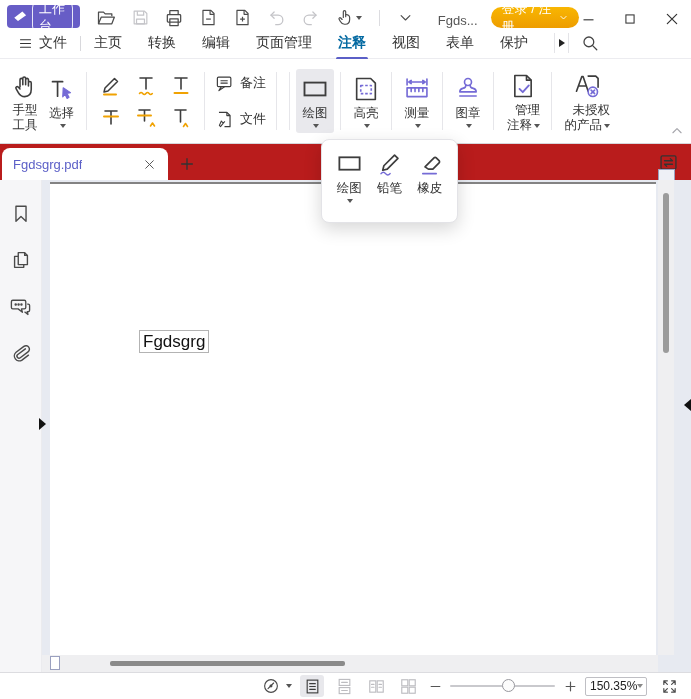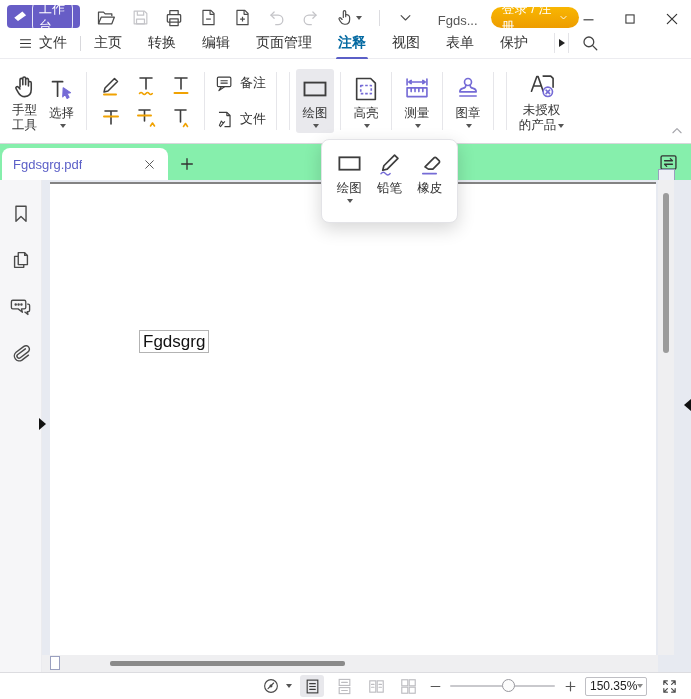--- a/index.html
+++ b/index.html
@@ -29,29 +29,29 @@
   .menu-item.active .underline{position:absolute;left:-2px;right:-2px;bottom:-8px;height:3px;background:#5b5fc7;border-radius:2px}
   .menu-more{width:15px;height:20px;display:flex;align-items:center;justify-content:center;border-left:1px solid #e4e4e8;border-right:1px solid #e4e4e8;margin-right:12px;cursor:pointer}
   .menu-more .tri{width:0;height:0;border-top:4.5px solid transparent;border-bottom:4.5px solid transparent;border-left:6px solid #222}
   .menu-search{color:#444;cursor:pointer}
   
   .toolbar{position:absolute;top:59px;left:0;right:0;height:85px;background:#fff;border-bottom:1px solid #d7d7db;display:flex;align-items:center;padding:0 6px}
   .rib-sep{width:1px;height:58px;background:#e6e6ea;margin:0 6px}
   .rib-btn{display:flex;flex-direction:column;align-items:center;justify-content:flex-start;padding:5px 5px 3px;border-radius:3px;cursor:pointer;color:#3d3d3d}
   .rib-btn.selected{background:#e9e9ed}
   .rib-icon{height:30px;display:flex;align-items:center;justify-content:center}
-  .rib-label{font-size:12.5px;line-height:15px;text-align:center;color:#333;margin-top:2px}
+  .rib-label{font-size:12.5px;line-height:15px;text-align:right;color:#333;margin-top:2px}
   .rib-caret-line{height:8px;display:flex;align-items:center;justify-content:center;margin-top:1px}
   .markup-grid{display:grid;grid-template-columns:repeat(3,35px);grid-template-rows:30px 30px;row-gap:2px;align-items:center;justify-items:center}
   .mk-btn{width:32px;height:28px;display:flex;align-items:center;justify-content:center;border-radius:3px;cursor:pointer;color:#3d3d3d}
   .note-col{display:flex;flex-direction:column;gap:17px;padding:0 4px}
   .note-row{display:flex;align-items:center;gap:6px;font-size:13px;cursor:pointer;color:#333}
   .ribbon-collapse{position:absolute;right:7px;bottom:5px;color:#a6a6ac;cursor:pointer}
   
-  .tabbar{position:absolute;top:144px;left:0;right:0;height:36px;background:#86efac}
+  .tabbar{position:absolute;top:144px;left:0;right:0;height:36px;background:#b91c1c}
   .doc-tab{position:absolute;left:2px;top:4px;height:32px;width:166px;background:#fff;border-radius:8px 8px 0 0;display:flex;align-items:center;padding:0 11px;cursor:pointer}
   .doc-tab .title{color:#5b5fc7;font-size:13px;white-space:nowrap;overflow:hidden}
   .tab-close{margin-left:auto;color:#555;width:16px;height:16px;display:flex;align-items:center;justify-content:center;cursor:pointer}
   .new-tab{position:absolute;left:176px;top:9px;width:22px;height:22px;display:flex;align-items:center;justify-content:center;color:#333;cursor:pointer}
   .tab-swap{position:absolute;right:12px;top:8px;color:#333;cursor:pointer}
   .vscroll-top-btn{position:absolute;left:658px;top:25px;width:17px;height:13px;background:#eef0f6;border:1px solid #9aa0bf;cursor:pointer}
   
   .draw-panel{position:absolute;left:321px;top:139px;width:137px;height:84px;background:#fff;border:1px solid #e3e3e7;border-radius:8px;box-shadow:0 6px 18px rgba(0,0,0,.16);z-index:60;display:flex;align-items:flex-start;padding:10px 8px 0;gap:2px}
   .dp-item{width:40px;display:flex;flex-direction:column;align-items:center;cursor:pointer}
   .dp-item .rib-label{margin-top:4px}
@@ -349,20 +349,30 @@
             <path d="M5 18h14"></path>
           </svg>
       </span>
       <span class="rib-label">图章</span>
       <span class="rib-caret-line">
           <span class="caret"></span>
         </span>
     </div>
     <div class="rib-sep"></div>
 
+    <div class="rib-btn">
+      <span class="rib-icon">
+        <svg width="28" height="28" viewBox="0 0 24 24" fill="none" stroke="#3d3d3d" stroke-width="1.4" stroke-linejoin="round">
+            <path d="M5 3h10l4 4v14H5z"></path>
+            <path d="M15 3v4h4"></path>
+            <path d="M9 14.5l2.8 2.8L17 11.5" stroke="#756bd6" stroke-width="1.6" stroke-linecap="round"></path>
+          </svg>
+      </span>
+      <span class="rib-label" style="width:35px"><span>管理注释</span><span class="caret"></span></span>
+    </div>
     <div class="rib-sep"></div>
 
     <div class="rib-btn">
       <span class="rib-icon">
         <svg width="28" height="28" viewBox="0 0 24 24" fill="none" stroke="#3d3d3d" stroke-width="1.4" stroke-linecap="round" stroke-linejoin="round">
             <path d="M12.5 3h7l2 2v7" opacity="0"></path>
             <path d="M13 3.5h6.5l2 2V13"></path>
             <path d="M3 16.5L7.5 4h1.2L13 16.5M5 12h6"></path>
             <circle cx="17" cy="17" r="4" stroke="#756bd6"></circle>
             <path d="M15.5 15.5l3 3M18.5 15.5l-3 3" stroke="#756bd6"></path>

